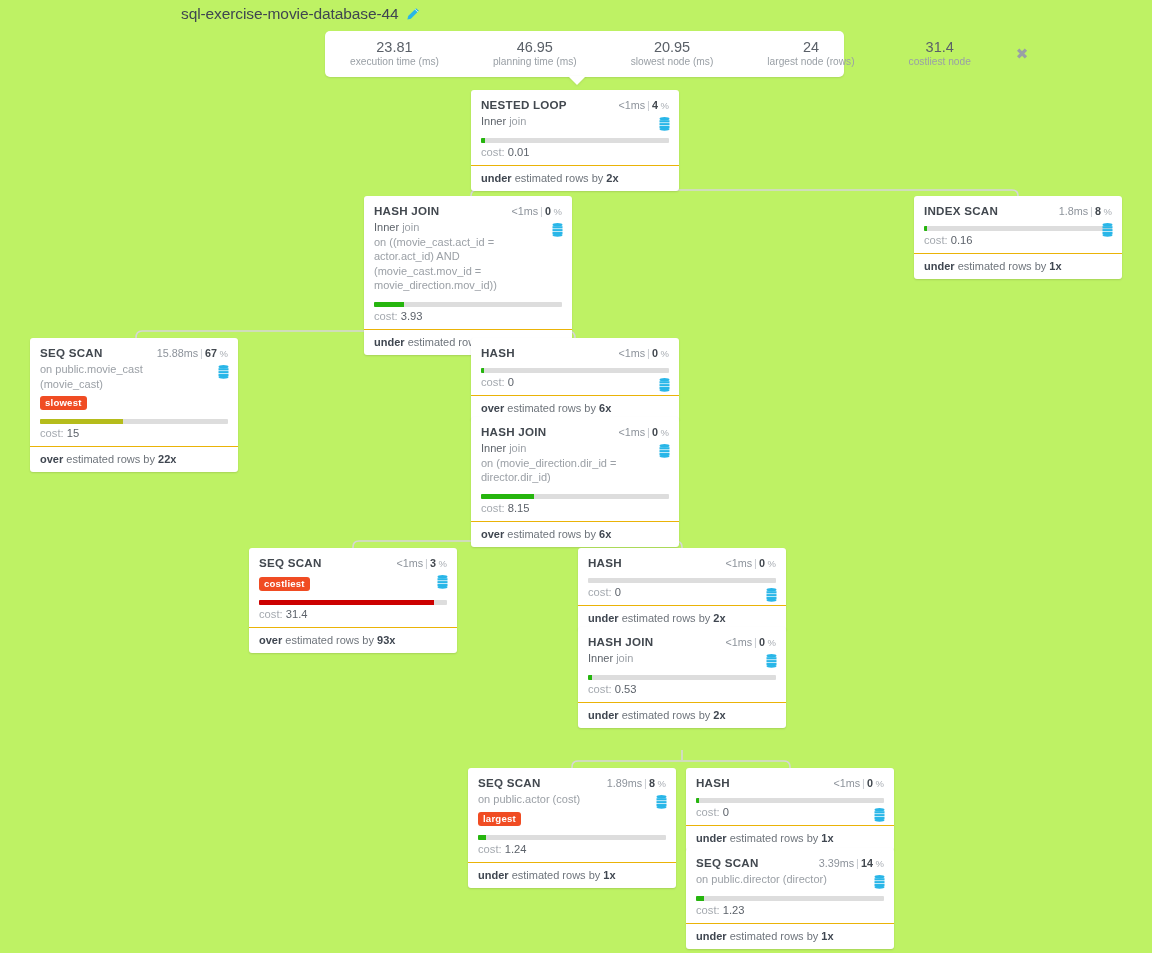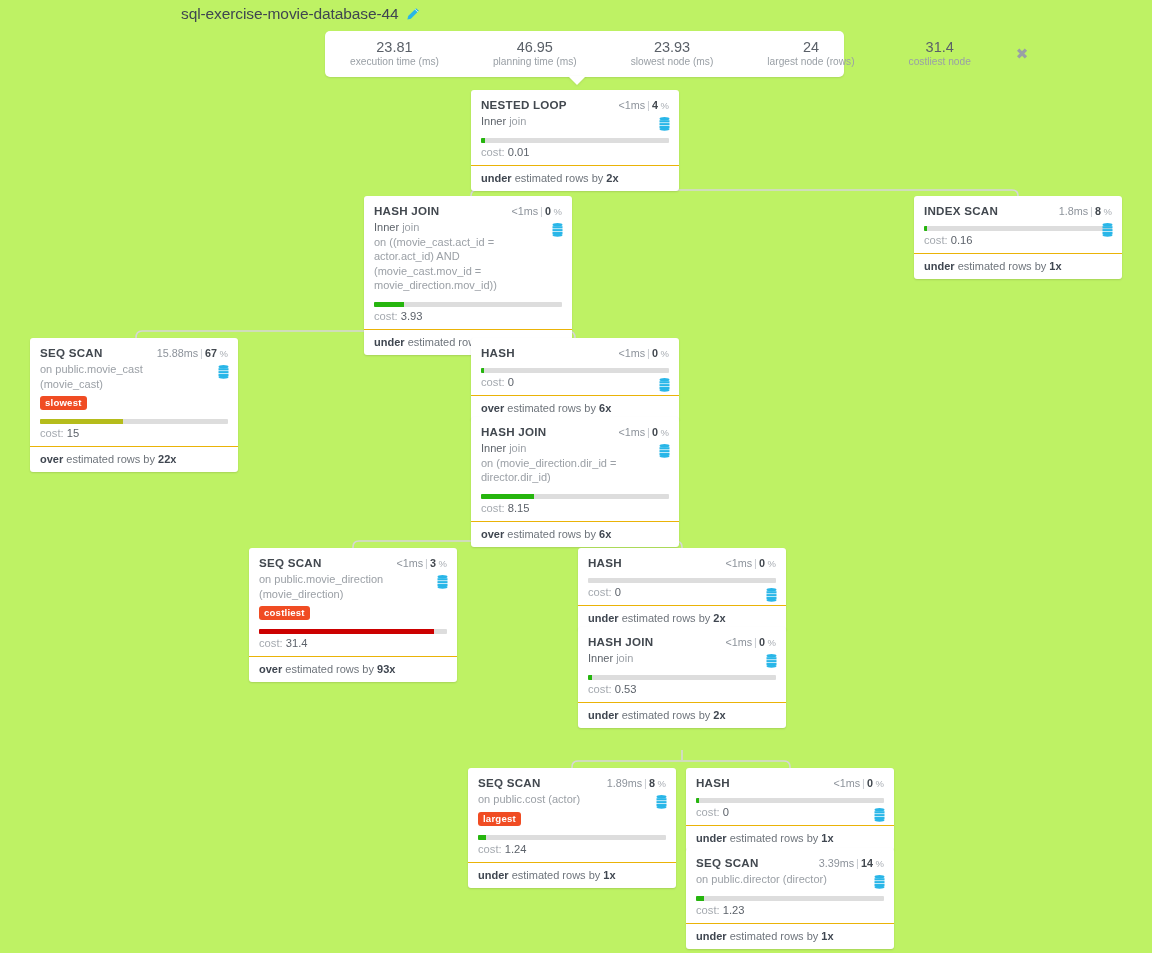--- a/index.html
+++ b/index.html
@@ -177,21 +177,21 @@
   <div id="summary-bar">
     <div class="stat" style="margin-left:16px">
       <div class="stat-value">23.81</div>
       <div class="stat-label">execution time (ms)</div>
     </div>
     <div class="stat">
       <div class="stat-value">46.95</div>
       <div class="stat-label">planning time (ms)</div>
     </div>
     <div class="stat">
-      <div class="stat-value">23.93</div>
+      <div class="stat-value">20.95</div>
       <div class="stat-label">slowest node (ms)</div>
     </div>
     <div class="stat">
       <div class="stat-value">24</div>
       <div class="stat-label">largest node (rows)</div>
     </div>
     <div class="stat">
       <div class="stat-value">31.4</div>
       <div class="stat-label">costliest node</div>
     </div>
@@ -417,23 +417,20 @@
       <span class="f-x">6x</span>
     </div>
   </div>
 
   <div class="node" style="left:249px; top:548px;">
     <div class="node-inner">
       <div class="node-head">
         <span class="node-type">SEQ SCAN</span>
         <span class="node-metrics"><span class="m-time">&lt;1ms</span><span class="m-sep">|</span><span class="m-pct">3</span><span class="m-pctsym">&nbsp;%</span></span>
       </div>
-      <div class="node-desc">
-        <span>on public.movie_direction (movie_direction)</span>
-      </div>
       <span class="db-icon" style="top:27px">
         <svg viewBox="0 0 11 14" width="11" height="14" aria-hidden="true">
           <ellipse cx="5.5" cy="1.8" rx="5" ry="1.7" fill="#29b6e8"></ellipse>
           <rect x="0.5" y="3.2" width="10" height="2.2" fill="#29b6e8"></rect>
           <rect x="0.5" y="6.1" width="10" height="2.2" fill="#29b6e8"></rect>
           <rect x="0.5" y="9.0" width="10" height="2.2" fill="#29b6e8"></rect>
           <ellipse cx="5.5" cy="12.1" rx="5" ry="1.7" fill="#29b6e8"></ellipse>
         </svg>
       </span>
       <div><span class="badge">costliest</span></div>
@@ -516,21 +513,21 @@
     </div>
   </div>
 
   <div class="node" style="left:468px; top:768px;">
     <div class="node-inner">
       <div class="node-head">
         <span class="node-type">SEQ SCAN</span>
         <span class="node-metrics"><span class="m-time">1.89ms</span><span class="m-sep">|</span><span class="m-pct">8</span><span class="m-pctsym">&nbsp;%</span></span>
       </div>
       <div class="node-desc">
-        <span>on public.cost (actor)</span>
+        <span>on public.actor (cost)</span>
       </div>
       <span class="db-icon" style="top:27px">
         <svg viewBox="0 0 11 14" width="11" height="14" aria-hidden="true">
           <ellipse cx="5.5" cy="1.8" rx="5" ry="1.7" fill="#29b6e8"></ellipse>
           <rect x="0.5" y="3.2" width="10" height="2.2" fill="#29b6e8"></rect>
           <rect x="0.5" y="6.1" width="10" height="2.2" fill="#29b6e8"></rect>
           <rect x="0.5" y="9.0" width="10" height="2.2" fill="#29b6e8"></rect>
           <ellipse cx="5.5" cy="12.1" rx="5" ry="1.7" fill="#29b6e8"></ellipse>
         </svg>
       </span>

